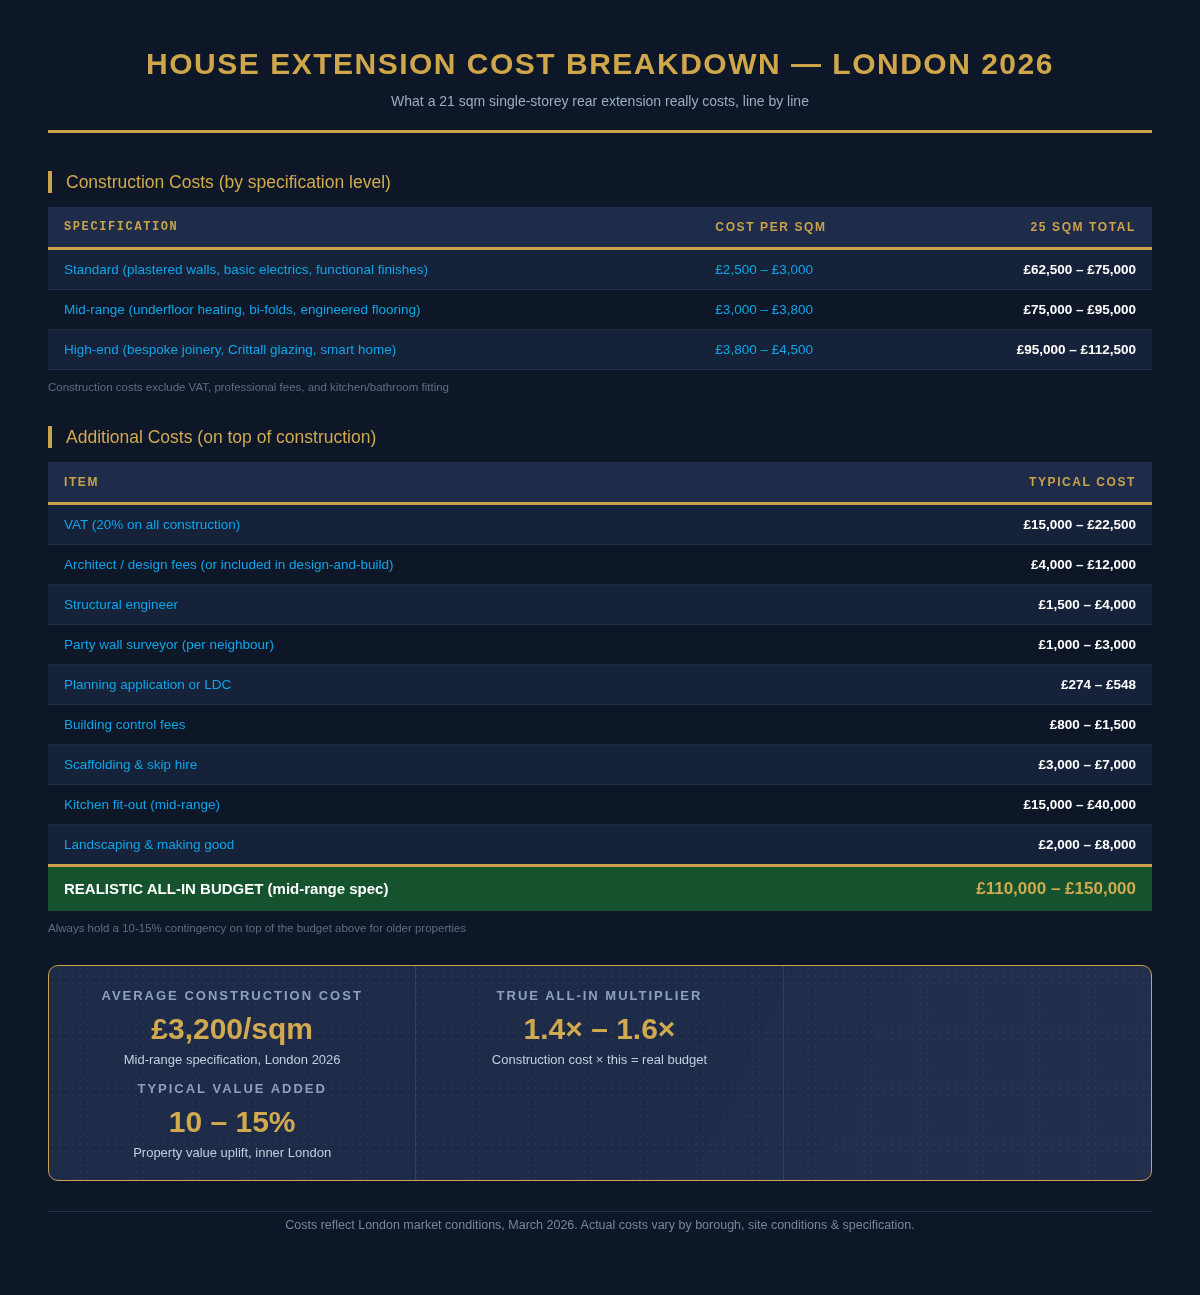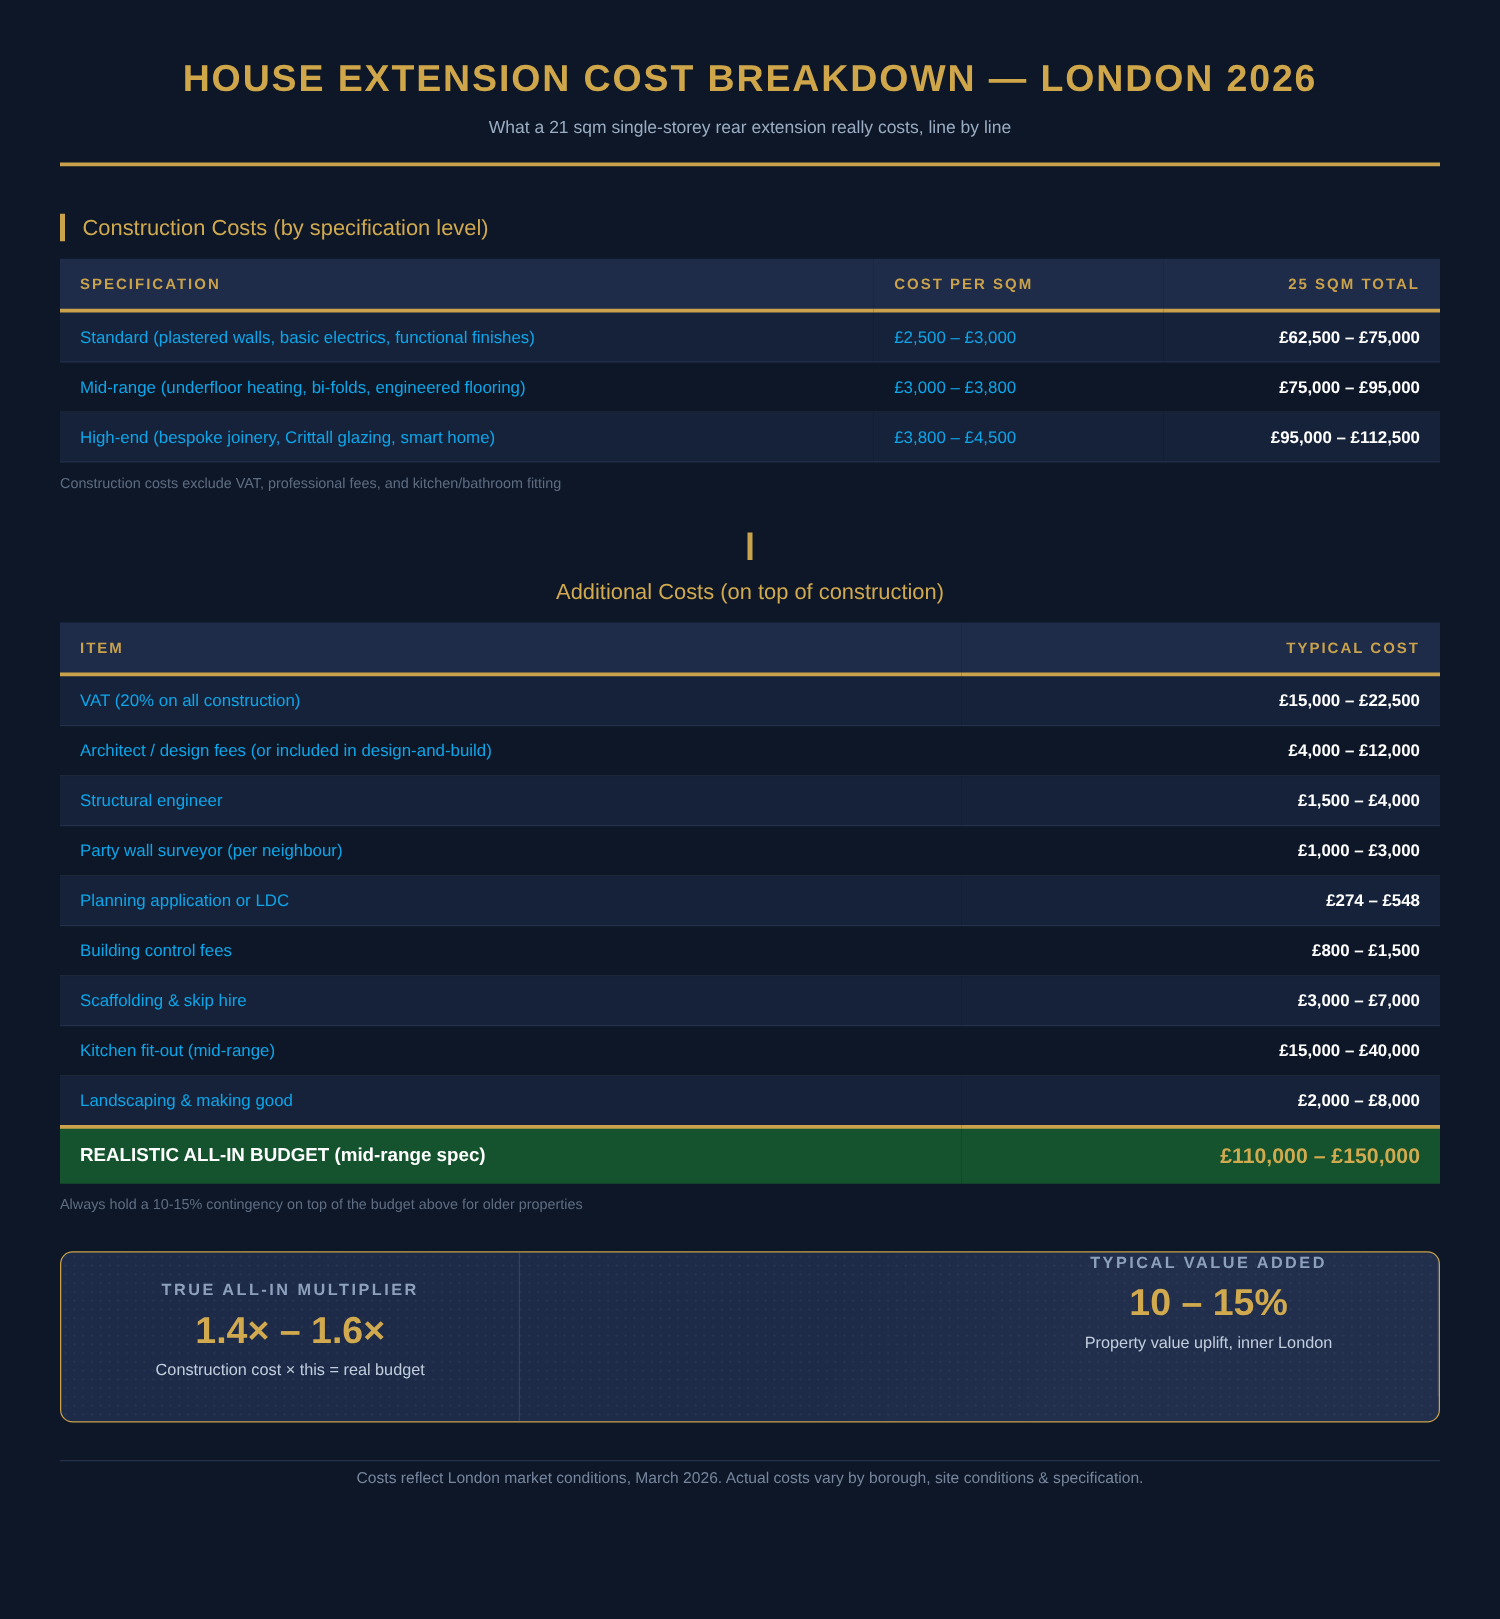--- a/index.html
+++ b/index.html
@@ -30,21 +30,21 @@
   }
   .gold-rule { margin-top: 20px; height: 3px; background: #c9a24b; border: 0; }
 
   
   .section-heading {
     margin-top: 38px;
     display: flex;
     align-items: center;
     gap: 14px;
   }
-  .section-heading.second { margin-top: 32px; flex-direction: column; }
+  .section-heading.second { margin-top: 32px; }
   .accent-bar { width: 4px; height: 22px; background: #c9a24b; }
   .section-title { color: #d1a94e; font-size: 17.5px; font-weight: normal; line-height: 22px; }
 
   
   table { width: 100%; border-collapse: collapse; margin-top: 14px; }
   thead th {
     background: #1e2c4a;
     color: #c9a24b;
     font-size: 12px;
     font-weight: bold;
@@ -61,21 +61,21 @@
     line-height: 15px;
     color: #0ea5e9;
     border-bottom: 1px solid rgba(130,150,180,0.13);
   }
   tbody tr:nth-child(odd) { background: #15223a; }
   td.gold-val {
     color: #ffffff;
     font-weight: bold;
     text-align: right;
   }
-  .col-spec { width: 59%; }
+  .col-spec { width: 59%; font-family: Liberation Mono, monospace; }
   .col-sqm { width: 21%; }
   .col-tot { width: 20%; }
   tfoot td {
     background: #14532d;
     border-top: 3px solid #c9a24b;
     padding: 13px 16px;
   }
   .total-label { color: #ffffff; font-weight: bold; font-size: 15px; line-height: 18px; }
   .total-value { color: #d1a94e; font-weight: bold; font-size: 17px; text-align: right; line-height: 18px; }
 
@@ -234,20 +234,25 @@
       <tr>
         <td class="total-label">REALISTIC ALL-IN BUDGET (mid-range spec)</td>
         <td class="total-value">£110,000 – £150,000</td>
       </tr>
     </tfoot>
   </table>
   <div class="footnote">Always hold a 10-15% contingency on top of the budget above for older properties</div>
 
   <div class="stats-card">
     <div class="stats-grid">
+      <div class="stat-cell divider-right">
+        <div class="stat-label">AVERAGE CONSTRUCTION COST</div>
+        <div class="stat-value">£3,200/sqm</div>
+        <div class="stat-sub">Mid-range specification, London 2026</div>
+      </div>
       <div class="stat-cell divider-right">
         <div class="stat-label">TRUE ALL-IN MULTIPLIER</div>
         <div class="stat-value">1.4× – 1.6×</div>
         <div class="stat-sub">Construction cost × this = real budget</div>
       </div>
       <div class="stat-cell"></div>
       <div class="stat-cell row2 divider-right">
         <div class="stat-label">TYPICAL VALUE ADDED</div>
         <div class="stat-value">10 – 15%</div>
         <div class="stat-sub">Property value uplift, inner London</div>

